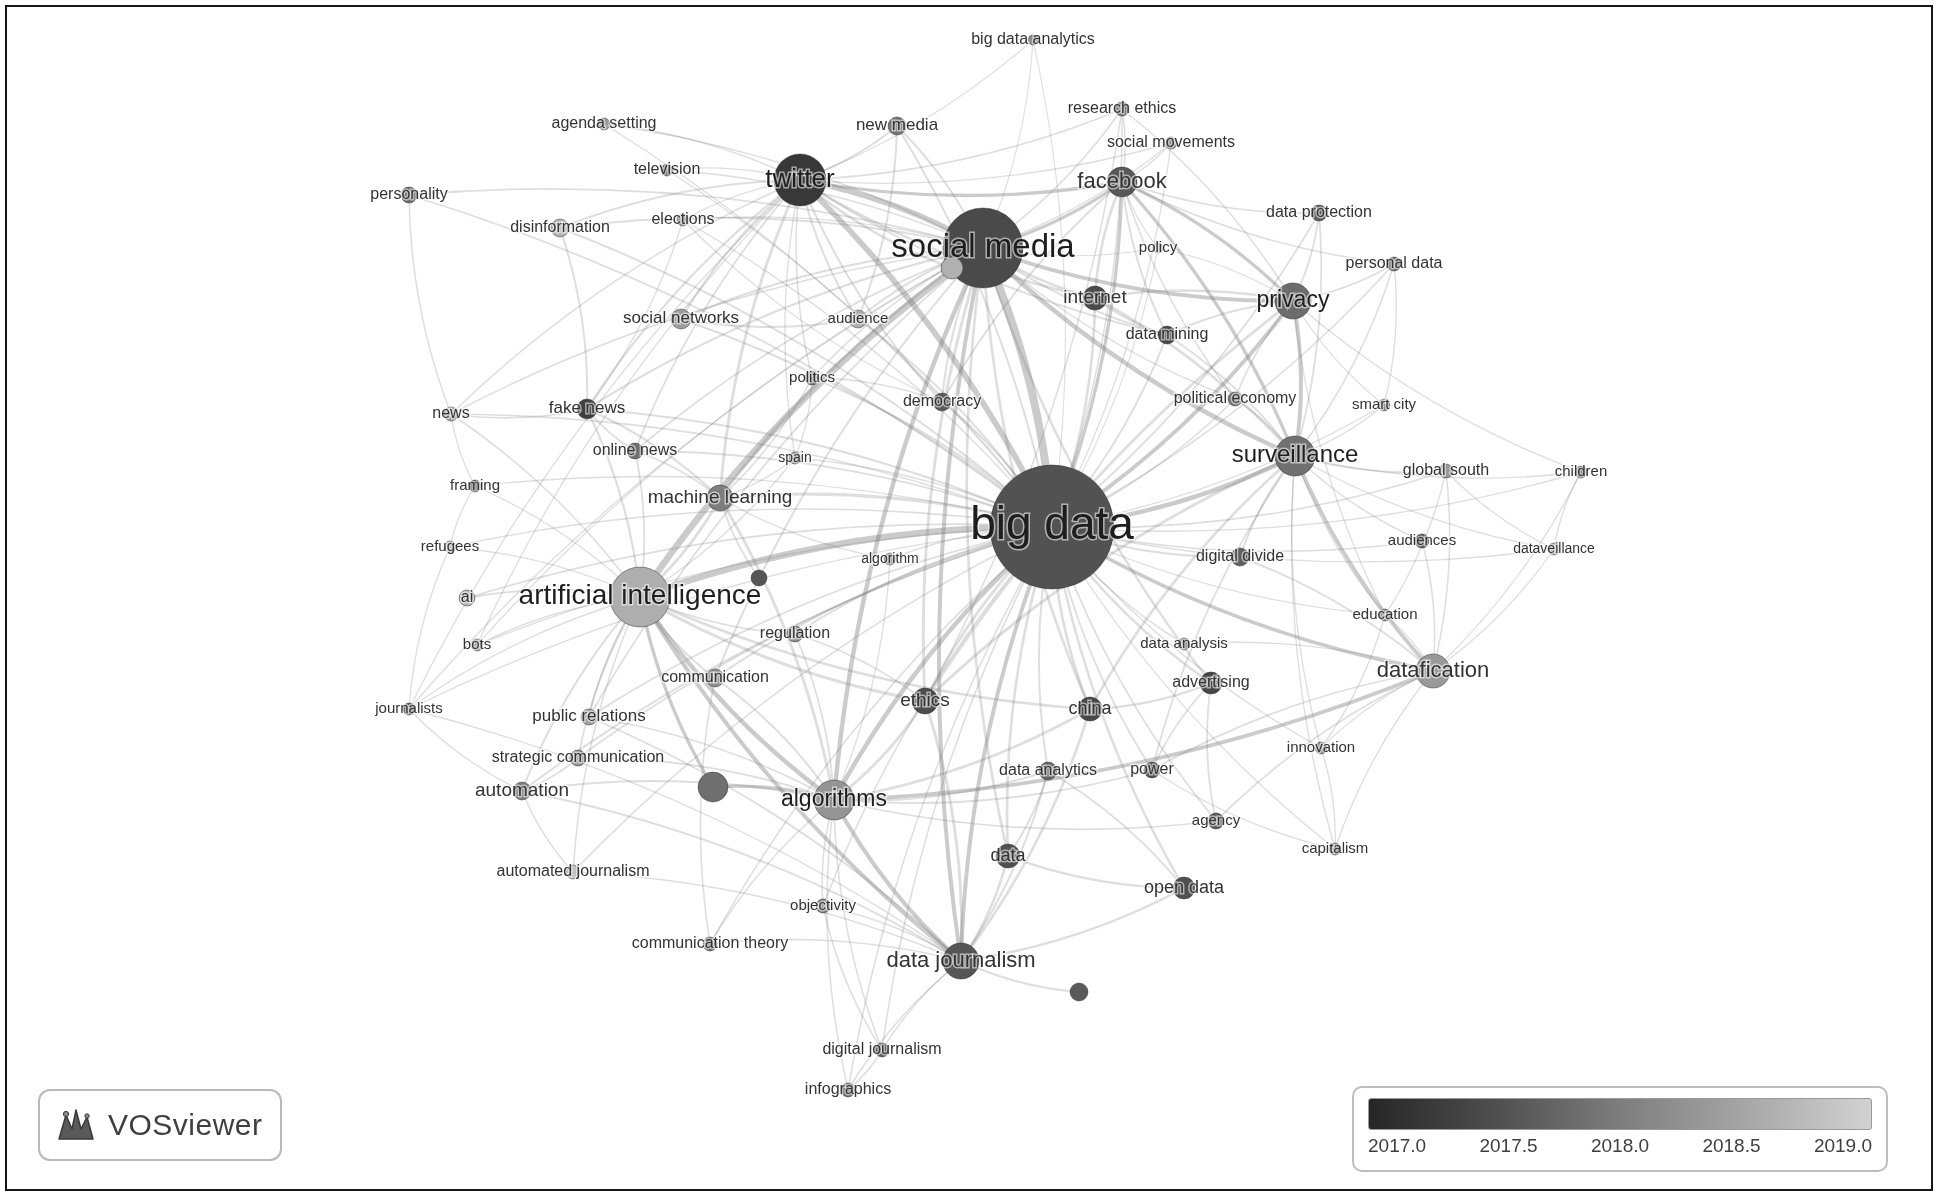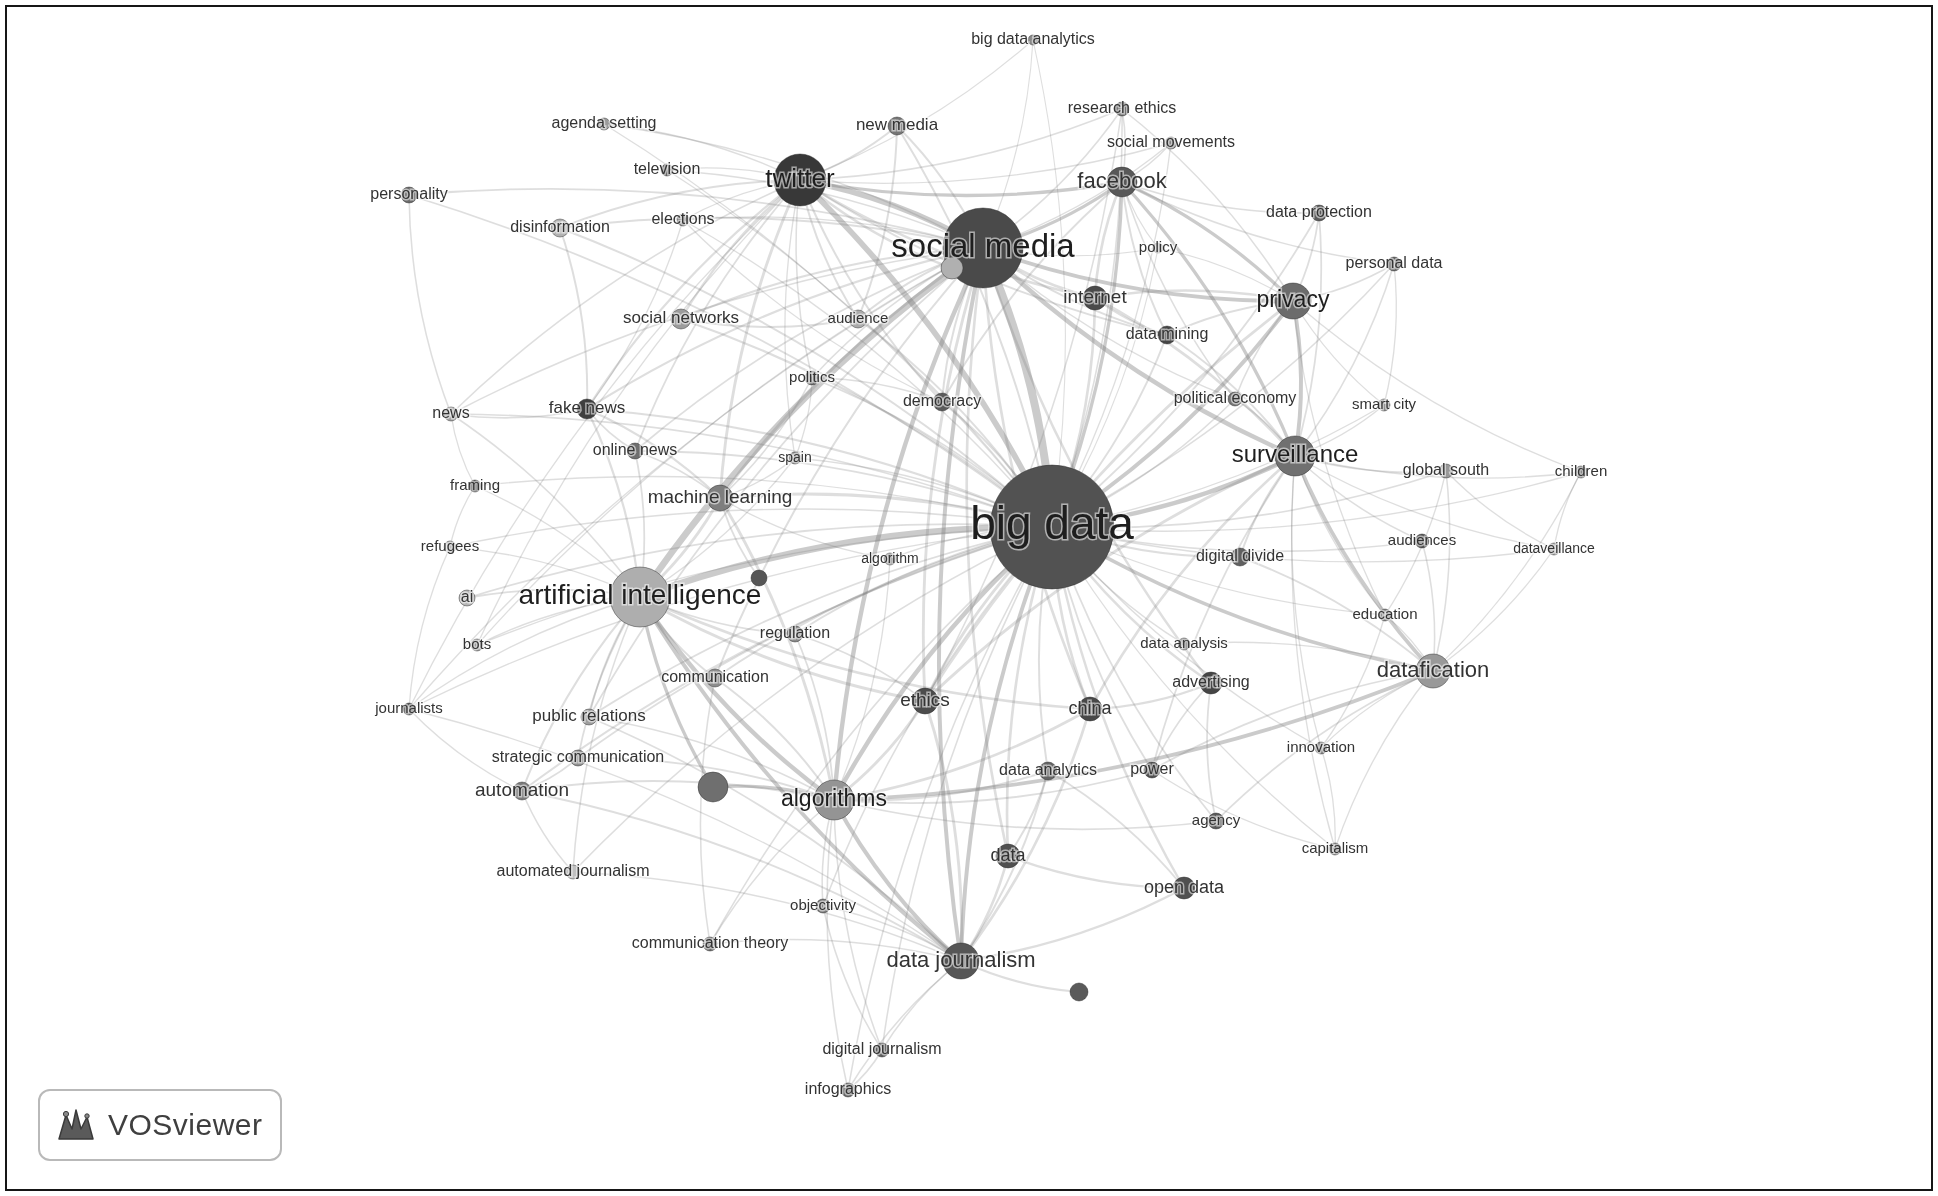--- a/index.html
+++ b/index.html
@@ -450,14 +450,24 @@
 
   <div class="vos-badge">
     <svg width="40" height="36" viewBox="0 0 40 36">
       <path d="M3 32 L10 8 L16 22 L20 3 L25 22 L31 10 L37 32 Z" fill="#5a5a5a" stroke="#3a3a3a" stroke-width="1.5" stroke-linejoin="round"></path>
       <circle cx="10" cy="7" r="2.6" fill="#8a8a8a" stroke="#3a3a3a" stroke-width="1"></circle>
       <circle cx="31" cy="9" r="2.2" fill="#8a8a8a" stroke="#3a3a3a" stroke-width="1"></circle>
     </svg>
     <span class="vos-text">VOSviewer</span>
   </div>
 
+  <div class="legend">
+    <div class="legend-bar" style="background: linear-gradient(to right, rgb(38, 38, 38), rgb(78, 78, 78), rgb(125, 125, 125), rgb(166, 166, 166), rgb(210, 210, 210));"></div>
+    <div class="legend-ticks">
+        <span>2017.0</span>
+        <span>2017.5</span>
+        <span>2018.0</span>
+        <span>2018.5</span>
+        <span>2019.0</span>
+      </div>
+  </div>
 
 </div>
 
 </body></html>

